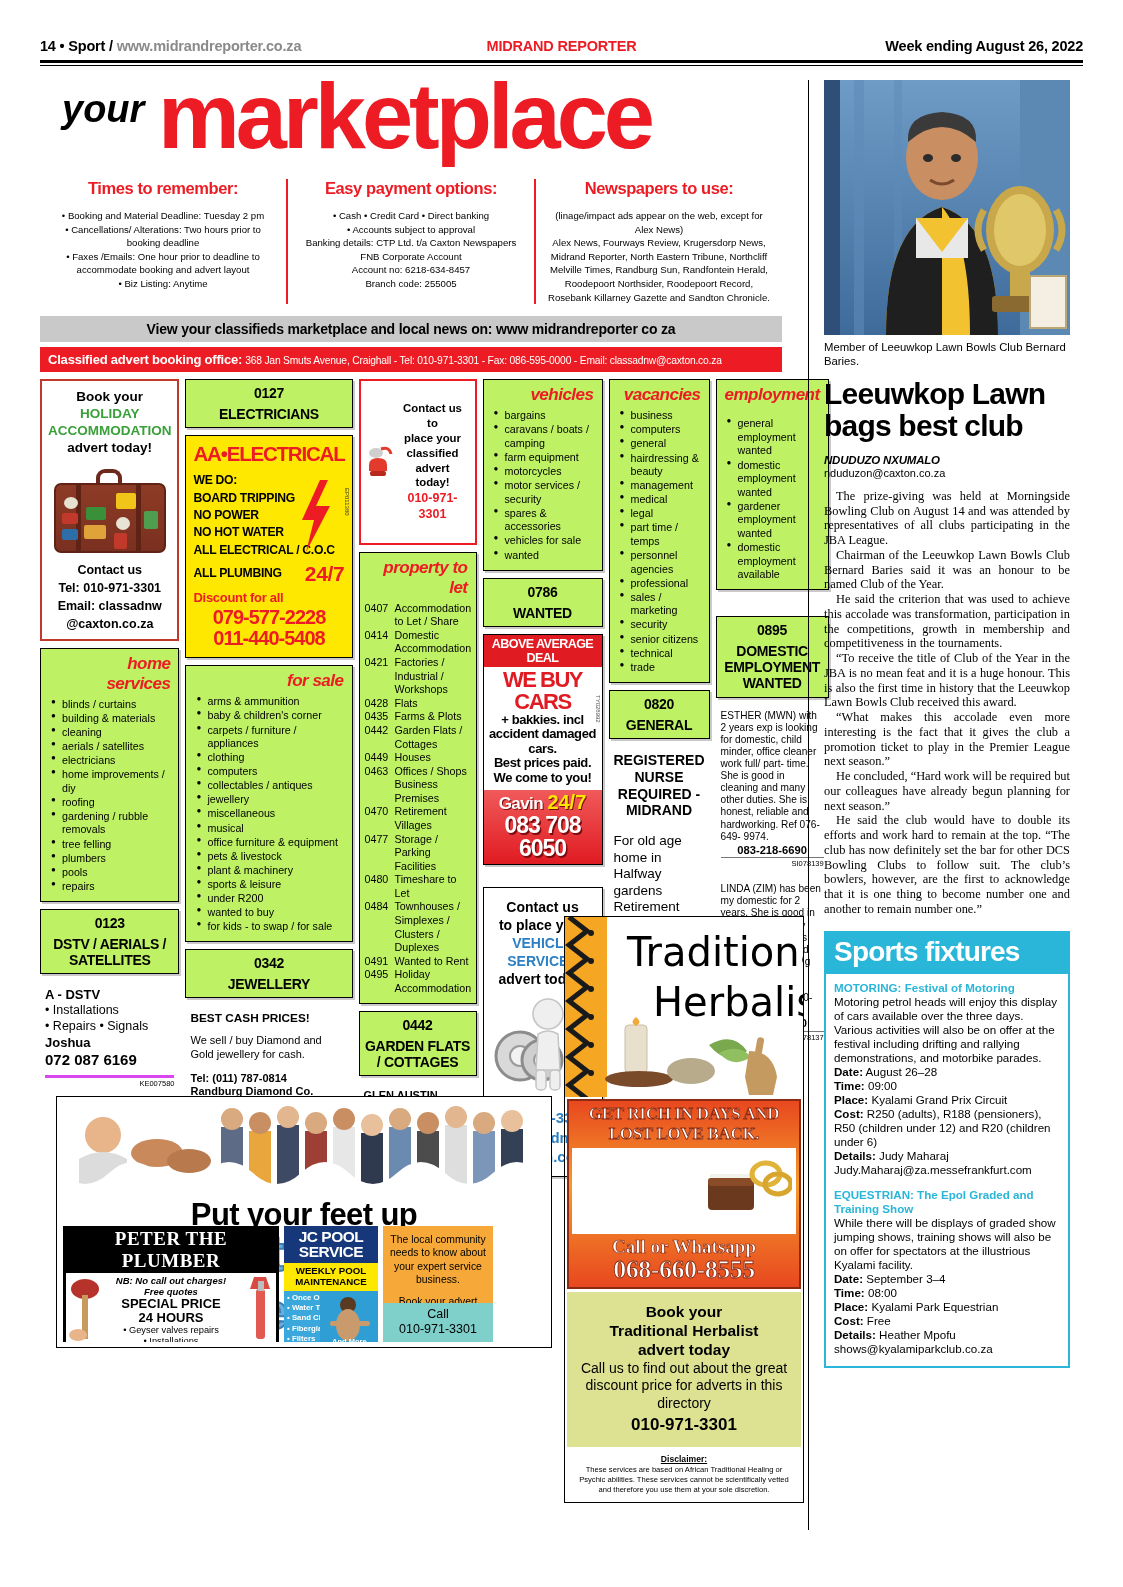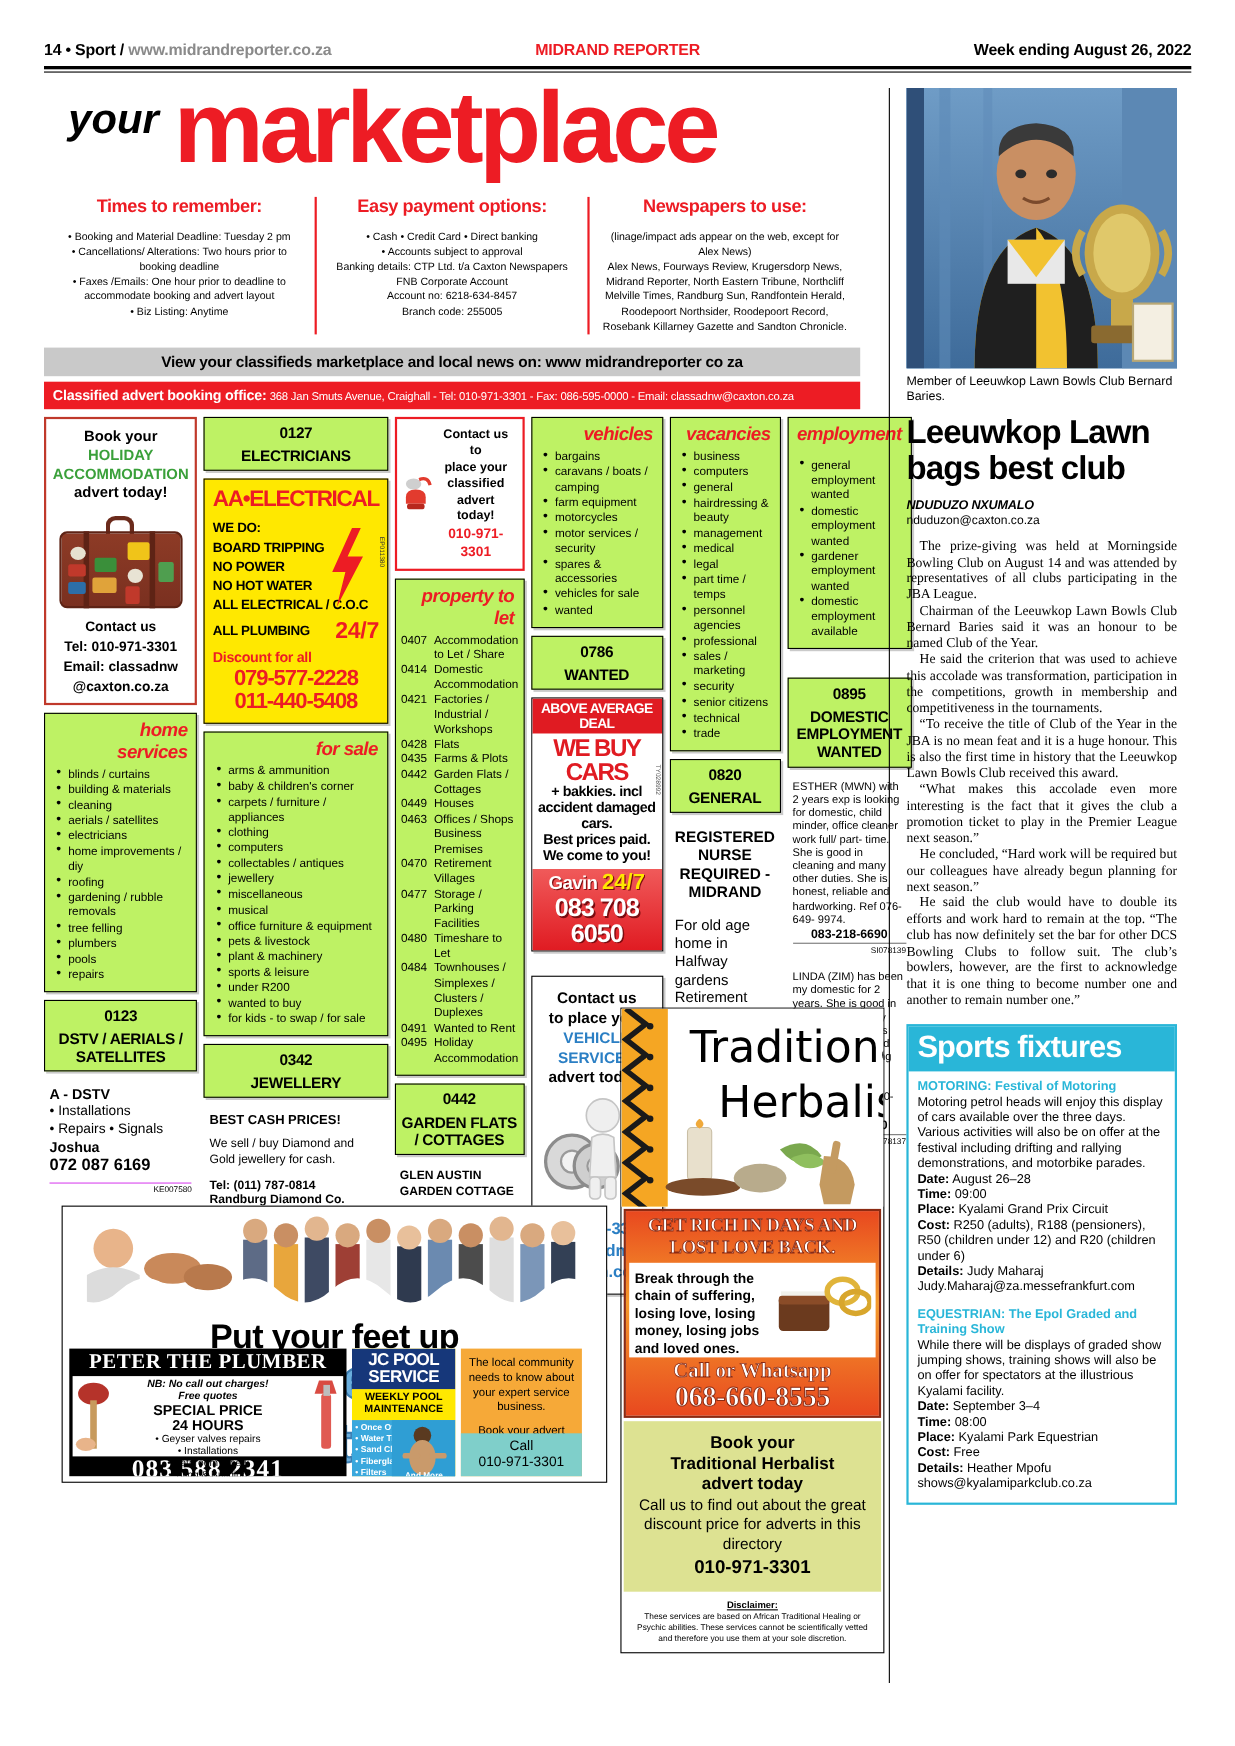--- a/index.html
+++ b/index.html
@@ -92,21 +92,21 @@
       position:relative; box-shadow:2px 2px 0 rgba(150,150,150,0.5); }
   .aa .t { color:#ed1c24; font-weight:bold; font-size:20.5px; letter-spacing:-1.2px; text-align:center;}
   .aa .lines { font-weight:bold; font-size:12.2px; line-height:1.42; margin-top:6px; letter-spacing:-0.3px;}
   .aa .disc { color:#ed1c24; font-weight:bold; font-size:13px; }
   .aa .ph { color:#ed1c24; font-weight:bold; font-size:20px; letter-spacing:-1px; line-height:1.05; text-align:center;}
   .aa .t247 { color:#ed1c24; font-weight:bold; font-size:21px; }
   .vcode { position:absolute; right:2px; top:52px; writing-mode:vertical-rl;
      font-size:6px; color:#333; }
 
   
-  .contactbox { border:2.5px solid #ed1c24; padding:7px 6px; margin-bottom:7px; display:flex;
+  .contactbox { border:2.5px solid #ed1c24; padding:20px 6px; margin-bottom:7px; display:flex;
      align-items:center; gap:4px; }
   .contactbox .txt { flex:1; text-align:center; font-weight:bold; font-size:11.4px; line-height:1.3; }
   .contactbox .ph { color:#ed1c24; font-size:12.5px; }
 
   
   .aad { border:1.6px solid #000; margin-bottom:22px; position:relative; overflow:hidden;
       box-shadow:2px 2px 0 rgba(150,150,150,0.5); }
   .aad .hd { background:#e01b22; color:#fff; font-weight:bold; font-size:12.6px; text-align:center;
       padding:2px 0; letter-spacing:-0.6px; }
   .aad .mid { background:linear-gradient(#fff,#fff); padding:2px 4px 4px 4px; text-align:center; }
@@ -124,21 +124,21 @@
      box-shadow:2px 2px 0 rgba(150,150,150,0.5);}
   .cvs .b1 { font-weight:bold; font-size:14px; line-height:1.3; }
   .cvs .blu { color:#2b7fc4; font-weight:bold; }
   .cvs .mech { height:108px; position:relative; margin:6px 0;}
   .cvs .ph { color:#2b7fc4; font-weight:bold; font-size:15px; line-height:1.28; }
 
   
   .adtxt { padding:6px 5px 8px 5px; font-size:11px; line-height:1.25; }
   .adtxt .ctr { }
   .adtxt .bold { font-weight:bold; }
-  .adcode { text-align:right; font-size:7.5px; border-top:1px solid #d946ef; margin-top:5px; padding-top:1px;}
+  .adcode { text-align:right; font-size:7.5px; border-top:3px solid #d946ef; margin-top:5px; padding-top:1px;}
 
   .nursebox { font-size:13.5px; }
   .nursebox .hd { font-weight:bold; text-align:center; line-height:1.2; font-size:14px; }
   .nursebox .bd { margin-top:14px; line-height:1.22; }
   .nursebox .ct { font-weight:bold; text-align:center; margin-top:16px; line-height:1.2; }
 
   .domwant { font-size:10.1px; line-height:1.2; padding:5px 5px 4px 5px; }
   .domwant .ph { font-weight:bold; text-align:center; font-size:11.2px; margin-top:1px;}
   .domwant .ref { text-align:right; font-size:7.5px; border-top:1px solid #777; padding-top:1px; }
 
@@ -146,21 +146,21 @@
   .experts { border:1.6px solid #000; width:496px; margin-top:4px; position:relative;
      background:#fff; height:252px; overflow:hidden; }
   .ex-people { position:absolute; top:4px; left:4px; right:4px; height:100px; overflow:hidden;}
   .ex-put { position:absolute; left:50%; transform:translateX(-50%); top:100px;
      font-size:31px; font-weight:bold; letter-spacing:-0.6px;}
   .ex-call { position:absolute; left:50%; transform:translateX(-50%); top:128px;
      font-size:50px; font-weight:bold; color:#6aaedd; letter-spacing:-2px;
      -webkit-text-stroke:2px #3d7fb3; }
   .ex-bottom { position:absolute; left:6px; right:6px; bottom:5px; height:116px; display:flex; gap:5px;}
 
-  .plumber { width:252px; background:#000; color:#fff; position:relative; overflow:hidden;}
+  .plumber { width:216px; background:#000; color:#fff; position:relative; overflow:hidden;}
   .plumber .hd { color:#fff; font-weight:bold; font-size:19px; text-align:center;
      letter-spacing:0.5px; padding-top:2px; font-family:"Liberation Serif", serif;}
   .plumber .white { background:#fff; color:#000; margin:1px 3px 0 3px; padding:2px 2px 3px 2px;
      text-align:center; position:relative; height:73px; }
   .plumber .nb { font-style:italic; font-weight:bold; font-size:9.5px; }
   .plumber .sp { font-weight:bold; font-size:13px; line-height:1.05; }
   .plumber ul { list-style:none; margin:1px 0 0 0; padding:0; font-size:9.3px; line-height:1.18;}
   .plumber .ph { color:#fff; font-weight:bold; font-size:23px; text-align:center;
      letter-spacing:1px; line-height:1; font-family:"Liberation Serif", serif;}
 
@@ -779,21 +779,20 @@
         <path d="M120 36 q20-10 32 4 q-18 12-32-4" fill="#8fbf5e"></path>
         <path d="M150 34 q24 0 28 26 l-4 18 -24 0 -4 -18 q4-26 4-26" fill="#c49a60"></path>
         <rect x="156" y="20" width="7" height="30" rx="3" fill="#c49a60" transform="rotate(10 159 35)"></rect>
       </svg>
     </div>
 
     <div class="getrich">
       <div class="hd">GET RICH IN DAYS AND</div>
       <div class="hd" style="padding-top:0">LOST LOVE BACK.</div>
       <div class="wbox">
-        <div class="tx">Break through the chain of suffering, losing love, losing money, losing jobs and loved ones.</div>
         <svg width="86" height="62" viewBox="0 0 86 62" style="position:absolute;right:4px;top:10px">
           <rect x="2" y="20" width="46" height="32" rx="4" fill="#6b3a1e"></rect>
           <rect x="4" y="16" width="42" height="10" fill="#f2f2ec"></rect>
           <rect x="2" y="20" width="46" height="8" rx="3" fill="#8a4c28"></rect>
           <ellipse cx="60" cy="16" rx="14" ry="11" fill="none" stroke="#e0b43a" stroke-width="5"></ellipse>
           <ellipse cx="72" cy="26" rx="13" ry="10" fill="none" stroke="#d8a62c" stroke-width="5"></ellipse>
         </svg>
         <div style="position:absolute;right:-8px;bottom:-10px;writing-mode:vertical-rl;font-size:5.5px;color:#666">EP011901</div>
       </div>
       <div class="cw">Call or Whatsapp</div>

